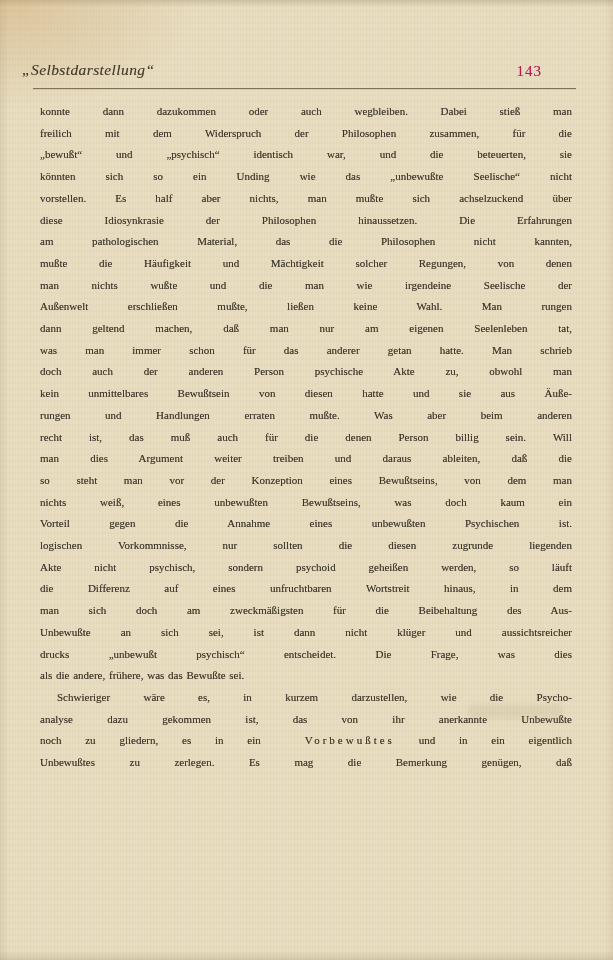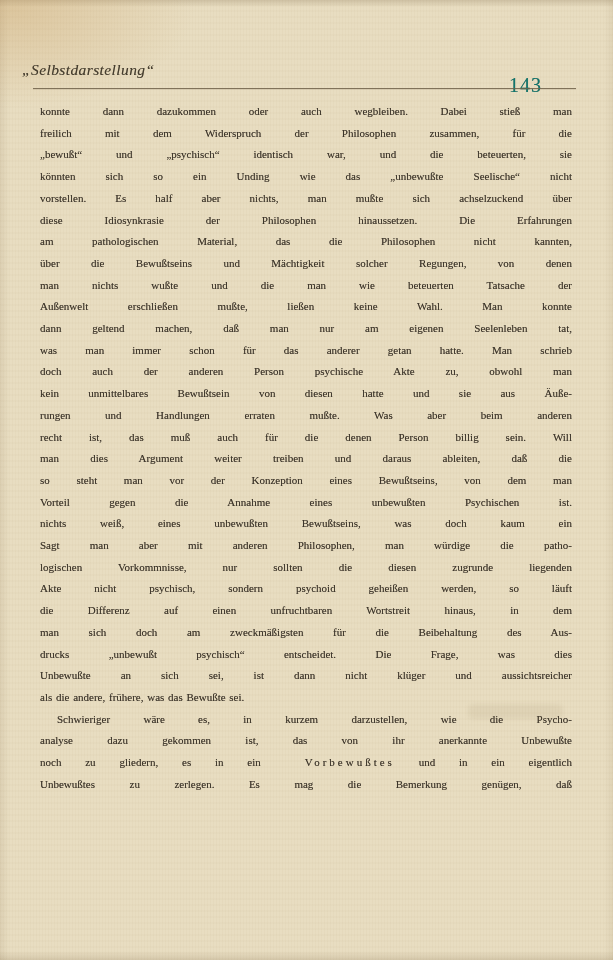--- a/index.html
+++ b/index.html
@@ -31,24 +31,24 @@
     transform: translateX(-32px);
     font-style: italic;
     font-size: 15.5px;
     letter-spacing: 0.4px;
     color: #453d2e;
     text-shadow: 0 0 0.5px rgba(70,60,45,0.5);
     padding-left: 21px;
   }
   .page-num {
     position: absolute;
-    right: 34px; top: 13px;
-    font-size: 20px;
+    right: 34px; top: 2px;
+    font-size: 15px;
     letter-spacing: 1px;
-    color: #0f766e;
+    color: #be185d;
     text-shadow: 0 0 0.5px rgba(70,60,45,0.5);
   }
   .header-rule {
     position: absolute;
     left: 33px; width: 543px; top: 88px; height: 1px;
     background: #6f6149;
     opacity: 0.85;
     box-shadow: 0 1px 0 rgba(111,97,73,0.15);
   }
 
@@ -89,40 +89,39 @@
 
 <div class="text-block">
     <div class="para">
       <div class="line">konnte dann dazukommen oder auch wegbleiben. Dabei stieß man</div>
       <div class="line">freilich mit dem Widerspruch der Philosophen zusammen, für die</div>
       <div class="line">„bewußt“ und „psychisch“ identisch war, und die beteuerten, sie</div>
       <div class="line">könnten sich so ein Unding wie das „unbewußte Seelische“ nicht</div>
       <div class="line">vorstellen. Es half aber nichts, man mußte sich achselzuckend über</div>
       <div class="line">diese Idiosynkrasie der Philosophen hinaussetzen. Die Erfahrungen</div>
       <div class="line">am pathologischen Material, das die Philosophen nicht kannten,</div>
-      <div class="line">über die Bewußtseins und Mächtigkeit solcher Regungen, von denen</div>
-      <div class="line">man nichts wußte und die man wie beteuerten Tatsache der</div>
-      <div class="line">Außenwelt erschließen mußte, ließen keine Wahl. Man konnte</div>
+      <div class="line">mußte die Häufigkeit und Mächtigkeit solcher Regungen, von denen</div>
+      <div class="line">man nichts wußte und die man wie irgendeine Seelische der</div>
+      <div class="line">Außenwelt erschließen mußte, ließen keine Wahl. Man rungen</div>
       <div class="line">dann geltend machen, daß man nur am eigenen Seelenleben tat,</div>
       <div class="line">was man immer schon für das anderer getan hatte. Man schrieb</div>
       <div class="line">doch auch der anderen Person psychische Akte zu, obwohl man</div>
       <div class="line">kein unmittelbares Bewußtsein von diesen hatte und sie aus Äuße-</div>
       <div class="line">rungen und Handlungen erraten mußte. Was aber beim anderen</div>
       <div class="line">recht ist, das muß auch für die denen Person billig sein. Will</div>
       <div class="line">man dies Argument weiter treiben und daraus ableiten, daß die</div>
       <div class="line">so steht man vor der Konzeption eines Bewußtseins, von dem man</div>
+      <div class="line">nichts weiß, eines unbewußten Bewußtseins, was doch kaum ein</div>
       <div class="line">Vorteil gegen die Annahme eines unbewußten Psychischen ist.</div>
-      <div class="line">nichts weiß, eines unbewußten Bewußtseins, was doch kaum ein</div>
-      <div class="line">Sagt man aber mit anderen Philosophen, man würdige die patho-</div>
       <div class="line">logischen Vorkommnisse, nur sollten die diesen zugrunde liegenden</div>
       <div class="line">Akte nicht psychisch, sondern psychoid geheißen werden, so läuft</div>
-      <div class="line">die Differenz auf einen unfruchtbaren Wortstreit hinaus, in dem</div>
+      <div class="line">die Differenz auf eines unfruchtbaren Wortstreit hinaus, in dem</div>
       <div class="line">man sich doch am zweckmäßigsten für die Beibehaltung des Aus-</div>
+      <div class="line">Unbewußte an sich sei, ist dann nicht klüger und aussichtsreicher</div>
       <div class="line">drucks „unbewußt psychisch“ entscheidet. Die Frage, was dies</div>
-      <div class="line">Unbewußte an sich sei, ist dann nicht klüger und aussichtsreicher</div>
       <div class="line no-stretch">als die andere, frühere, was das Bewußte sei.</div>
     </div>
     <div class="para indent">
       <div class="line">Schwieriger wäre es, in kurzem darzustellen, wie die Psycho-</div>
       <div class="line">analyse dazu gekommen ist, das von ihr anerkannte Unbewußte</div>
       <div class="line">noch zu gliedern, es in ein <span class="sperr">Vorbewußtes</span> und in ein eigentlich</div>
       <div class="line">Unbewußtes zu zerlegen. Es mag die Bemerkung genügen, daß</div>
     </div>
   </div>
 

